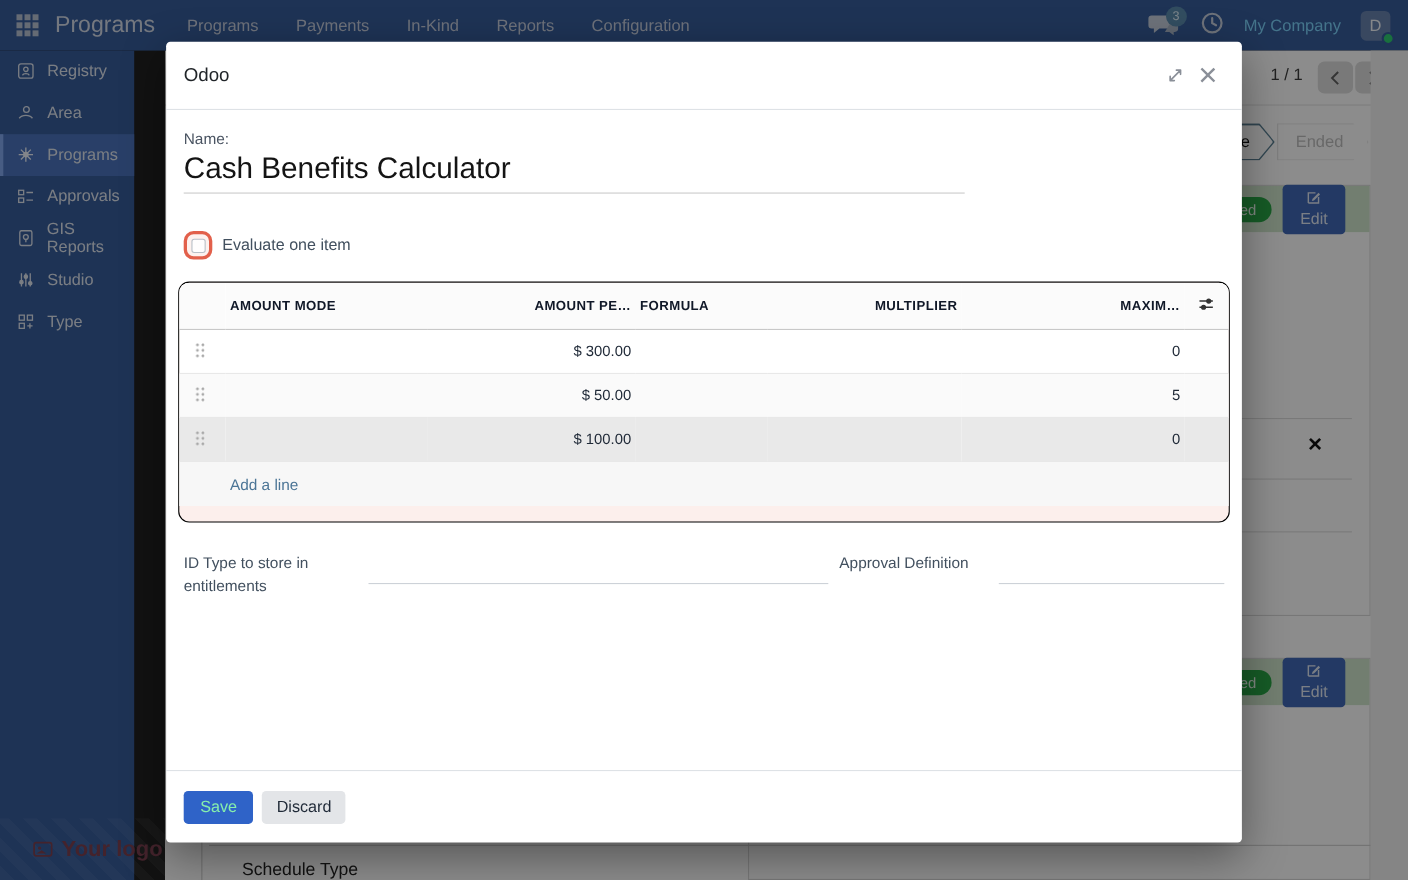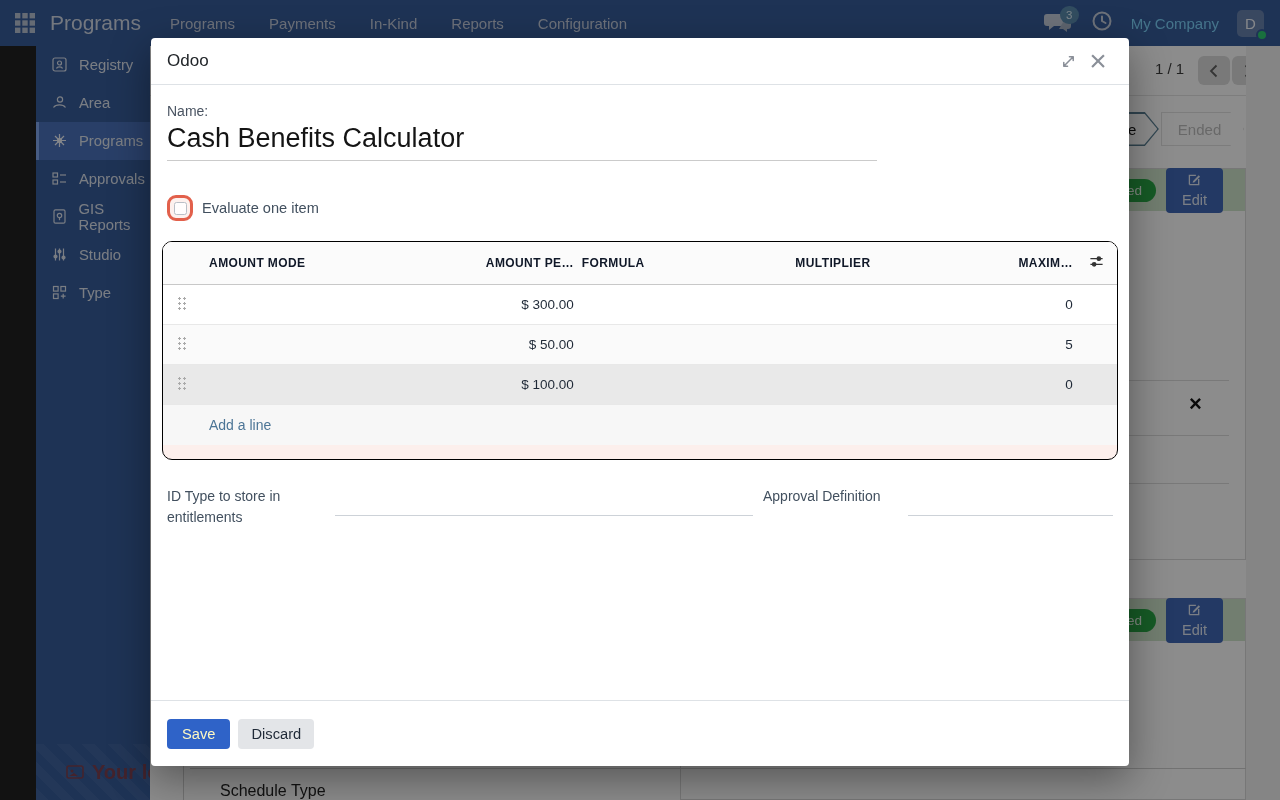--- a/index.html
+++ b/index.html
@@ -20,21 +20,21 @@
   .chat-wrap { position:relative; width:30px; height:26px; }
   .badge { position:absolute; top:-4px; right:-6px; min-width:19px; height:18px; border-radius:10px;
     background:#5b8caf; color:#dff0fa; font-size:11.5px; display:flex; align-items:center;
     justify-content:center; padding:0 4px; }
   .company { font-size:15px; color:#7dd3fc; }
   .avatar { position:relative; width:27px; height:27px; border-radius:5px; background:#6983af;
     color:#f2f6fc; font-size:15px; font-weight:500; display:flex; align-items:center; justify-content:center; }
   .presence { position:absolute; right:-4px; bottom:-4px; width:12px; height:12px; border-radius:50%;
     background:#2ecc71; border:2px solid #375d9c; }
 
-  .sidebar { position:absolute; left:0; top:46px; width:122px; height:754px; background:#375d9c;margin-left:36px; }
+  .sidebar { position:absolute; left:0; top:46px; width:122px; height:754px; background:#375d9c; }
   .side-item { display:flex; align-items:center; gap:10px; height:38px; padding-left:15px;
     color:#dfe5ef; font-size:14.8px; cursor:pointer; }
   .side-item.active { background:#4c74bd; border-left:3px solid #82a8ee; padding-left:12px; }
   .sicon { width:18px; height:18px; display:inline-flex; }
   .side-logo { position:absolute; left:0; bottom:0; width:150px; height:56px;
     display:flex; align-items:center; gap:8px; padding-left:30px; color:#7d4050;
     font-size:20px; font-weight:bold;
     background:repeating-linear-gradient(45deg, rgba(255,255,255,0.05) 0 9px, rgba(255,255,255,0) 9px 18px); }
 
   .content { position:absolute; left:150px; top:46px; width:1130px; height:754px; background:#ffffff; }
@@ -64,21 +64,21 @@
     cursor:pointer; line-height:1; }
   .bottom-label { position:absolute; left:70px; top:736px; font-size:16px; font-weight:500; color:#222; }
   .v-line { position:absolute; left:33px; top:718px; width:1px; height:36px; background:#cfcfcf; }
   .h-line { position:absolute; left:40px; top:722px; right:0; height:1px; background:#cfcfcf; }
   .scroll-strip { position:absolute; left:1096px; top:0; width:34px; height:754px; background:#f2f2f2; }
 
   
   .overlay { position:absolute; inset:0; background:rgba(0,0,0,0.45); z-index:5; }
   .modal { position:absolute; left:151px; top:38px; width:978px; height:728px; background:#fff;
     border-radius:4px; box-shadow:0 12px 40px rgba(0,0,0,0.4); z-index:10; }
-  .m-head { height:47px; display:flex; align-items:center; padding:0 16px;
+  .m-head { height:62px; display:flex; align-items:center; padding:0 16px;
     border-bottom:1px solid #dee2e6; }
   .m-title { flex:1; font-size:17px; color:#212529; }
   .icon-btn { background:none; border:none; cursor:pointer; color:#8a8f98; display:flex;
     align-items:center; justify-content:center; width:30px; height:30px; }
   .close-glyph { font-size:30px; line-height:1; color:#8a8f98; font-weight:300; }
   .m-body { padding:18px 16px 0; position:relative; }
   .f-label { font-size:14px; color:#4a5462; }
   .name-input { width:710px; font-size:27px; color:#141414; padding:2px 0 6px;
     border-bottom:1px solid #cbcbcb; margin-top:2px; cursor:text; }
   .row1 { margin-top:34px; display:flex; align-items:center; justify-content:space-between; }
@@ -113,21 +113,21 @@
   .fields-row { margin-top:26px; display:flex; justify-content:space-between; }
   .fcol1 { width:586px; display:flex; }
   .fcol2 { width:350px; display:flex; }
   .flabel { font-size:14px; color:#42505f; line-height:21px; }
   .fcol1 .flabel { width:168px; }
   .fcol2 .flabel { width:145px; }
   .u-input { flex:1; height:30px; border-bottom:1px solid #cdd2d8; cursor:text; }
 
   .m-foot { position:absolute; left:0; right:0; bottom:0; height:66px; border-top:1px solid #dee2e6;
     display:flex; align-items:center; gap:8px; padding:0 16px; }
-  .btn-save { background:#2f63c8; color:#fef9c3; border:none; border-radius:4px; padding:7px 15px;
+  .btn-save { background:#2f63c8; color:#86efac; border:none; border-radius:4px; padding:7px 15px;
     font-size:14.7px; cursor:pointer; }
   .btn-discard { background:#e3e5e8; color:#1f2937; border:none; border-radius:4px; padding:7px 13px;
     font-size:14.7px; cursor:pointer; }
 </style>
 </head>
 <body>
 
 <div class="stage">
 
   <div class="bg">

